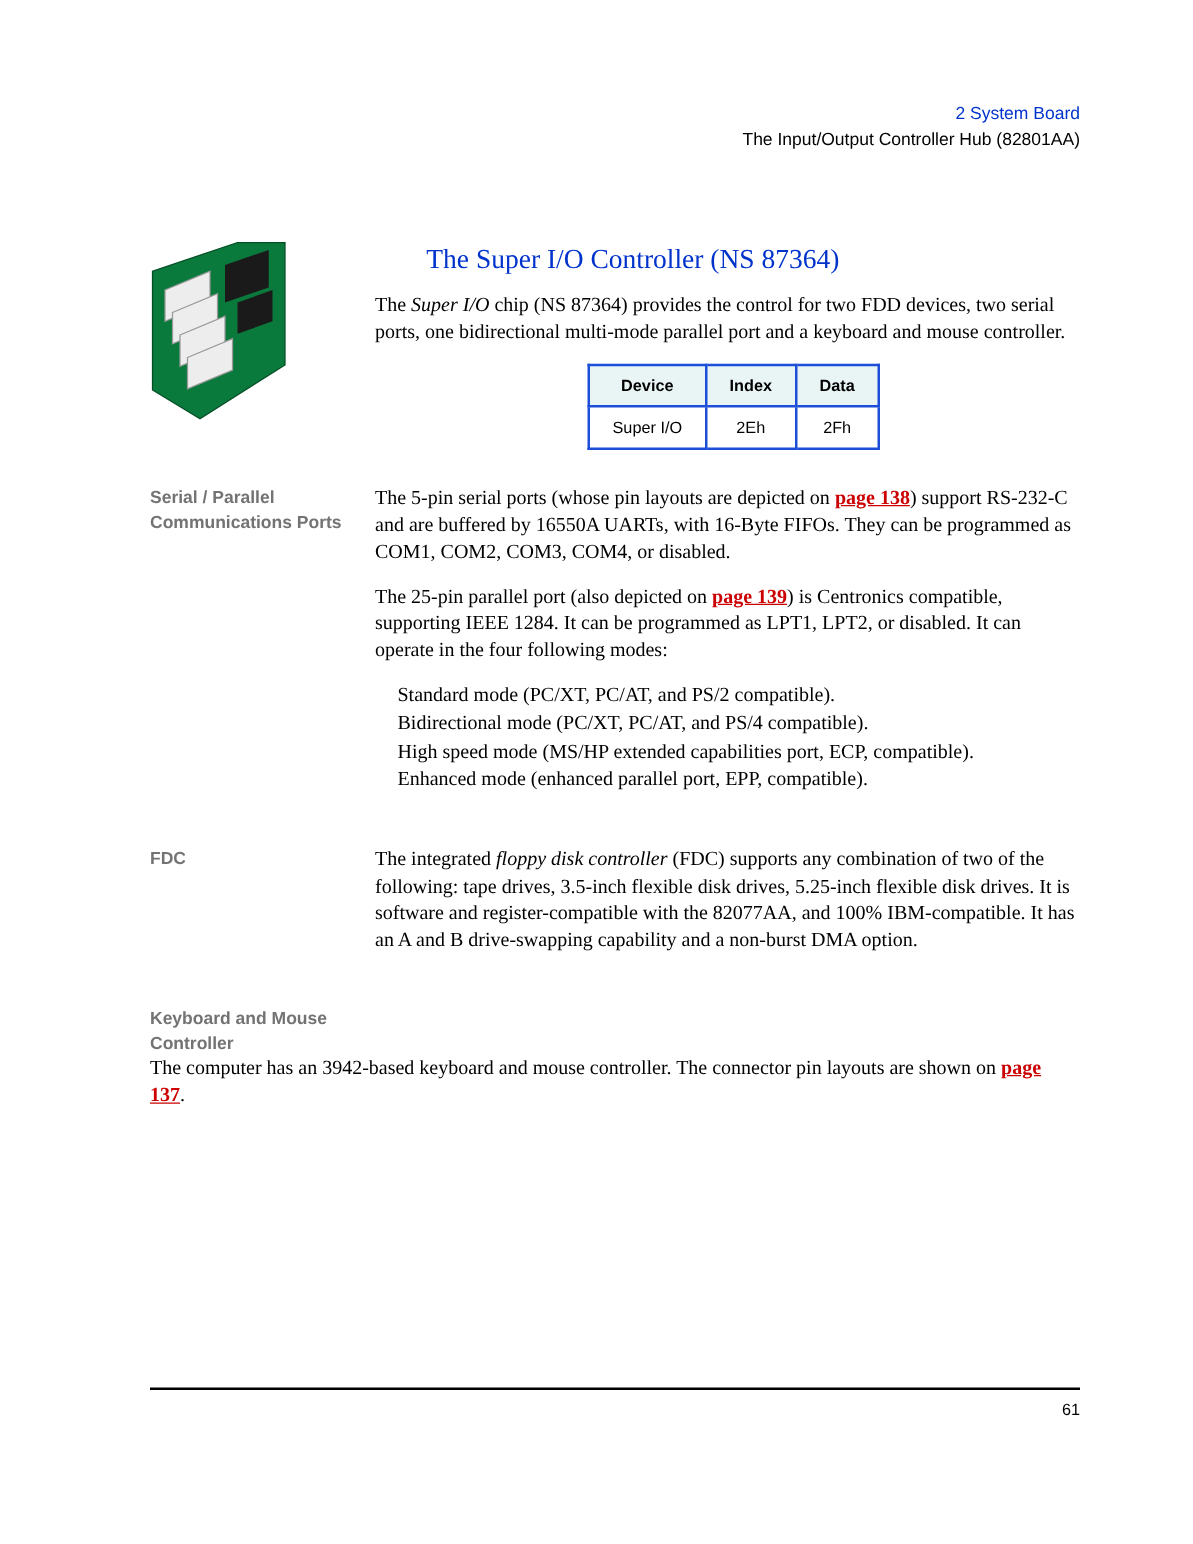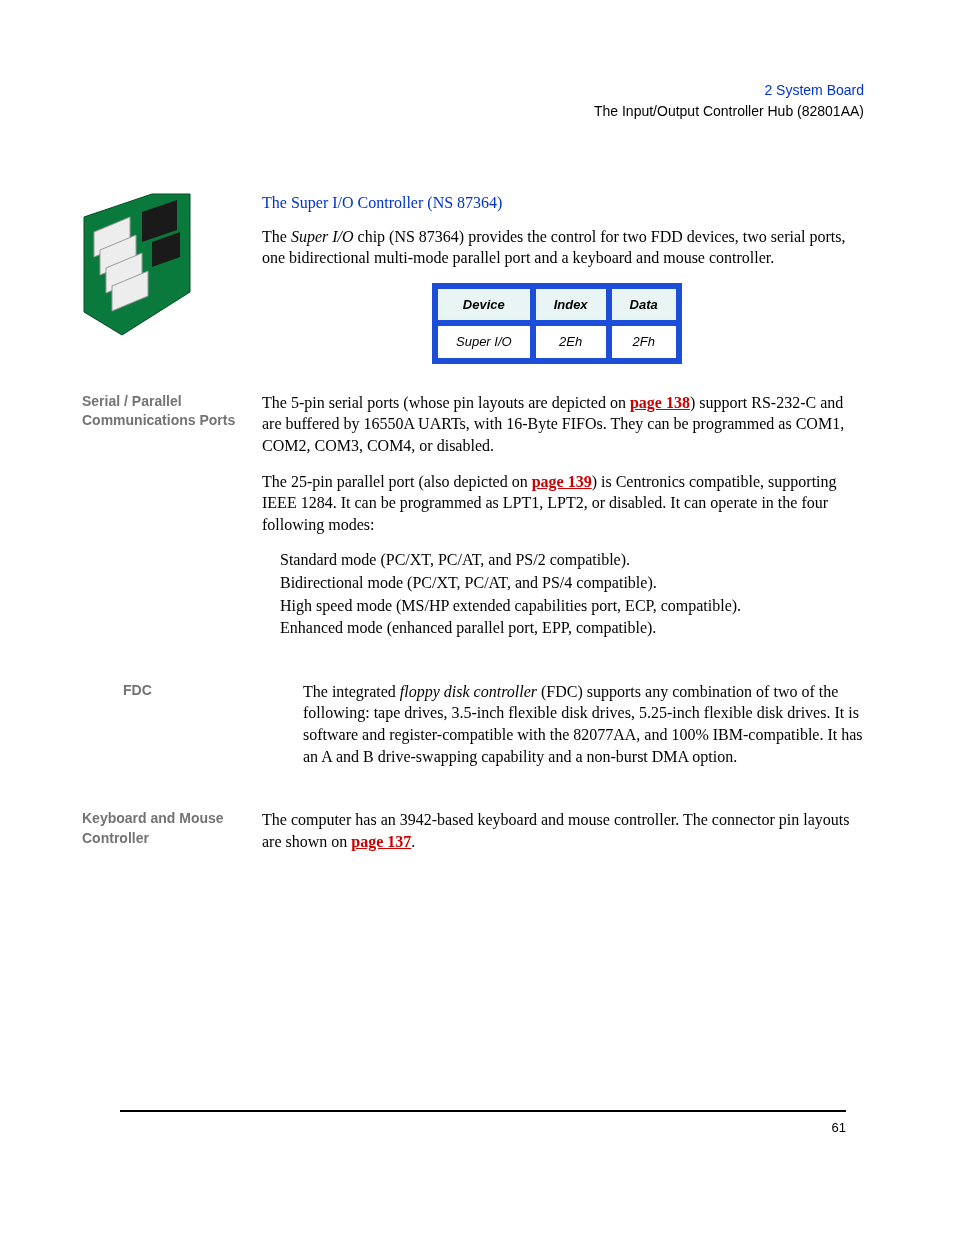--- a/index.html
+++ b/index.html
@@ -6,21 +6,21 @@
     margin: 0;
     padding: 0;
     background: #fff;
     font-family: Georgia, 'Times New Roman', serif;
     width: 954px;
     height: 1235px;
     position: relative;
     color: #000;
   }
   .page {
-    padding: 80px 90px 60px 82px;
+    padding: 80px 90px 60px 120px;
     height: 100%;
     box-sizing: border-box;
     position: relative;
   }
   .header {
     text-align: right;
     font-family: Arial, Helvetica, sans-serif;
     font-size: 14px;
     line-height: 1.5;
     margin-bottom: 70px;
@@ -42,38 +42,38 @@
     line-height: 1.4;
     font-weight: bold;
   }
   .right-col {
     flex: 1;
     font-size: 16px;
     line-height: 1.35;
   }
   .section-title {
     color: #0033cc;
-    font-size: 16px;
+    font-size: 22px;
     font-family: Georgia, serif;
     margin-bottom: 12px;
+    margin-left: 41px;
   }
   .body-text p { margin: 0 0 14px 0; }
   .italic { font-style: italic; }
   .link { color: #cc0000; text-decoration: underline; cursor: pointer; font-weight: bold; }
   table.device-table {
     border-collapse: collapse;
     margin: 10px 0 0 170px;
     font-family: Arial, Helvetica, sans-serif;
     font-size: 13px;
   }
   table.device-table th, table.device-table td {
-    border: 6px solid #1d4ed8;
+    border: 2px solid #1d4ed8;
     padding: 7px 18px;
     text-align: center;
-    font-style: italic;
   }
   table.device-table th {
     background: #e9f5f5;
     font-weight: bold;
   }
   table.device-table td { text-align: left; }
   table.device-table td.center { text-align: center; }
   .mode-list {
     padding-left: 18px;
     margin: 0 0 14px 0;
@@ -82,21 +82,21 @@
   .board-image {
     width: 110px;
     height: 145px;
     position: relative;
     overflow: hidden;
   }
   .footer {
     position: absolute;
     bottom: 100px;
     left: 120px;
-    right: 108px;
+    right: 90px;
   }
   .footer-line {
     border-top: 2px solid #000;
     margin-bottom: 8px;
   }
   .page-num {
     text-align: right;
     font-family: Arial, Helvetica, sans-serif;
     font-size: 13px;
   }
@@ -160,32 +160,32 @@
       </p>
       <div class="mode-list">
         <div>Standard mode (PC/XT, PC/AT, and PS/2 compatible).</div>
         <div>Bidirectional mode (PC/XT, PC/AT, and PS/4 compatible).</div>
         <div>High speed mode (MS/HP extended capabilities port, ECP, compatible).</div>
         <div>Enhanced mode (enhanced parallel port, EPP, compatible).</div>
       </div>
     </div>
   </div>
 
-  <div class="content-row" style="margin-top:16px;margin-left:41px;">
+  <div class="content-row" style="margin-top:16px;">
     <div class="left-col">
       <div>FDC</div>
     </div>
     <div class="right-col body-text">
       <p>
         <span>The integrated </span><span class="italic">floppy disk controller</span><span> (FDC) supports any combination of two of the following: tape drives, 3.5-inch flexible disk drives, 5.25-inch flexible disk drives. It is software and register-compatible with the 82077AA, and 100% IBM-compatible. It has an A and B drive-swapping capability and a non-burst DMA option.</span>
       </p>
     </div>
   </div>
 
-  <div class="content-row" style="margin-top:16px;">
+  <div class="content-row" style="margin-top:16px;flex-direction:column;">
     <div class="left-col">
       <div>Keyboard and Mouse Controller</div>
     </div>
     <div class="right-col body-text">
       <p>
         <span>The computer has an 3942-based keyboard and mouse controller. The connector pin layouts are shown on </span><span class="link">page 137</span><span>.</span>
       </p>
     </div>
   </div>
 

